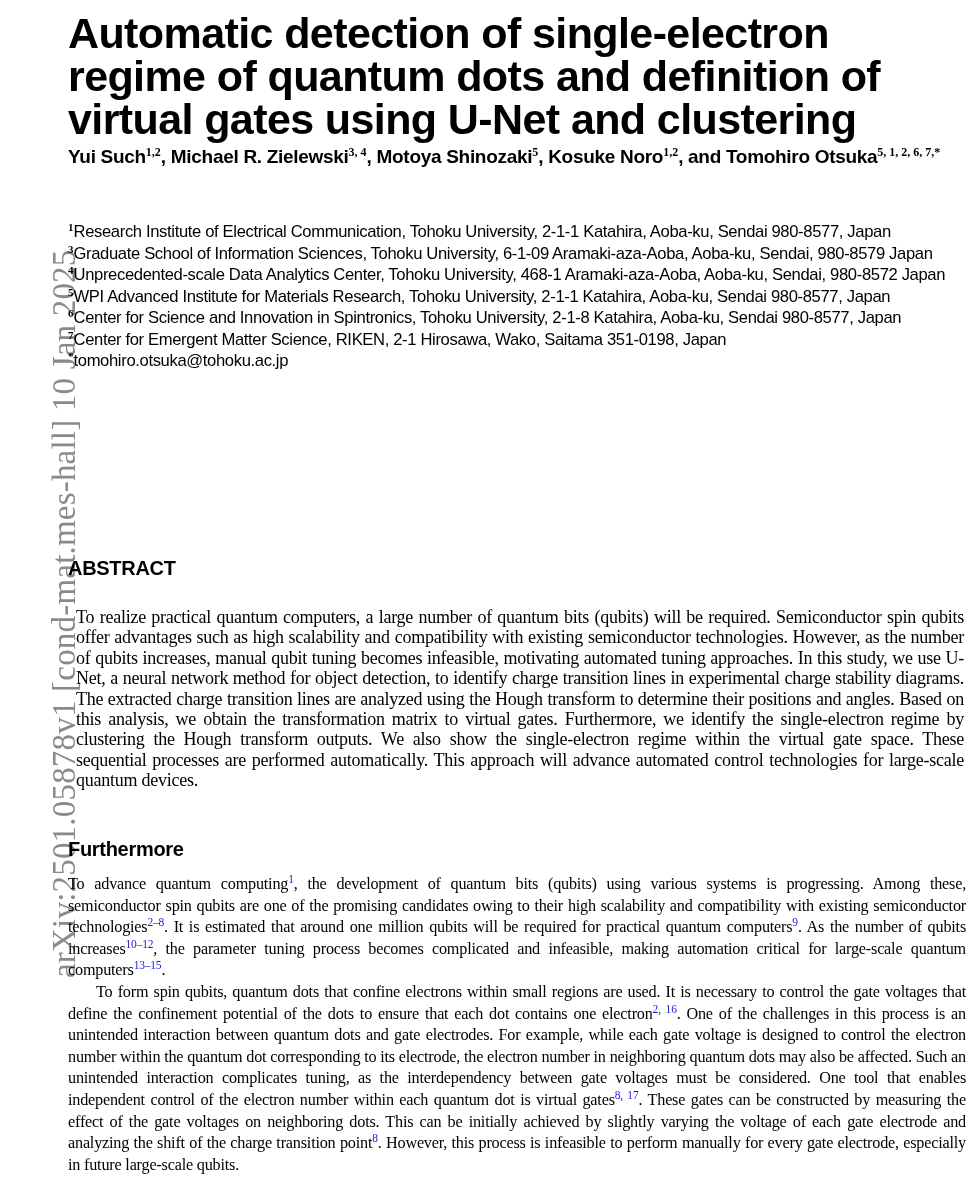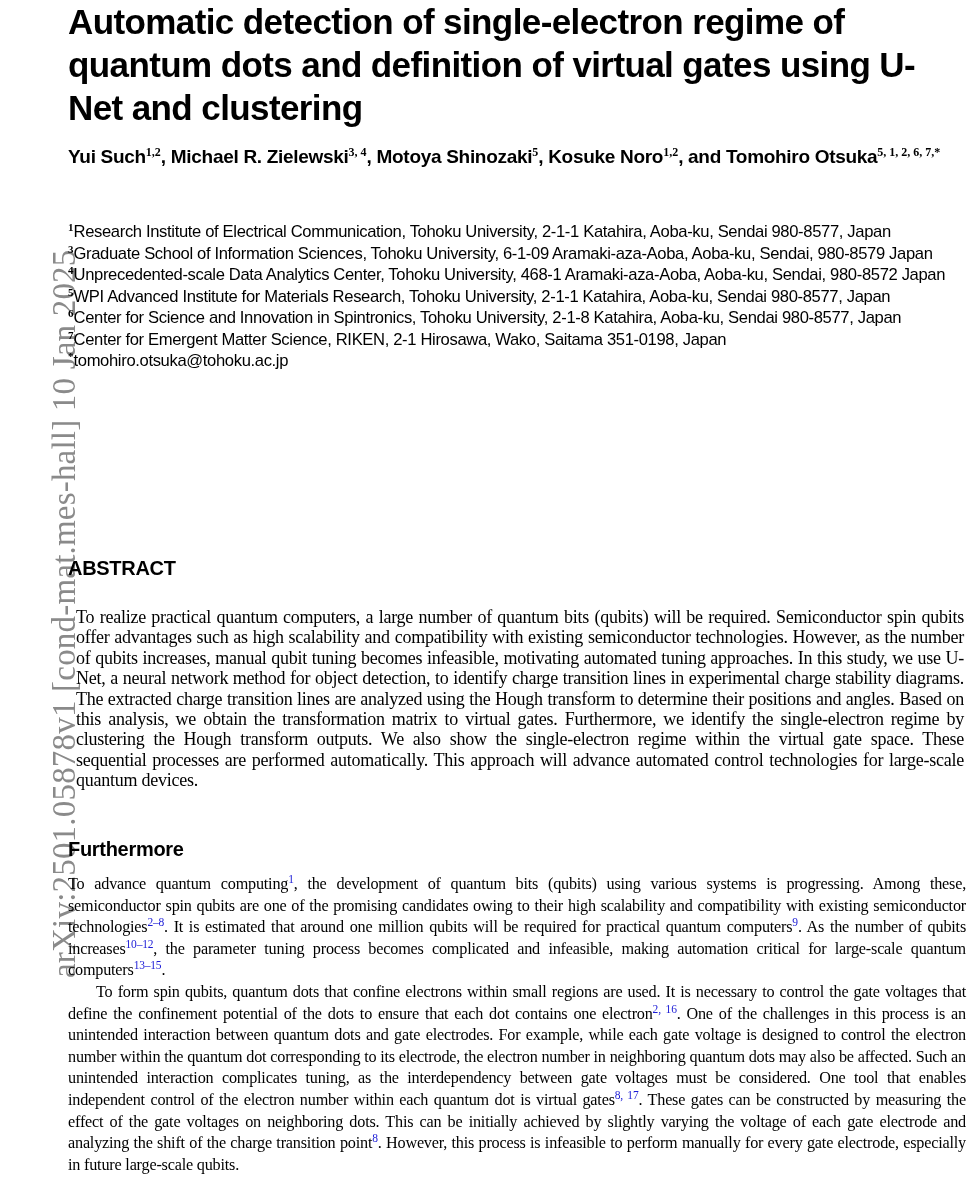--- a/index.html
+++ b/index.html
@@ -11,22 +11,22 @@
     position: absolute; left: 40px; top: 788px;
     transform-origin: 0 0; transform: rotate(-90deg);
     white-space: nowrap;
     font-family: "Liberation Serif", "DejaVu Serif", serif;
     font-size: 33px; color: #8a8a8a; letter-spacing: 0.2px;
     width: 788px; text-align: left; line-height: 40px;
   }
   .title {
     position: absolute; left: 68px; top: 0px; width: 890px;
     font-family: "Liberation Sans", "DejaVu Sans", sans-serif;
-    font-weight: bold; font-size: 35px; line-height: 43px; letter-spacing: -0.6px;
-    margin: 0; padding-top: 0;
+    font-weight: bold; font-size: 43px; line-height: 43px; letter-spacing: -0.6px;
+    margin: 0; padding-top: 12px;
   }
   .authors {
     position: absolute; left: 68px; top: 145px; width: 890px;
     font-family: "Liberation Sans", "DejaVu Sans", sans-serif;
     font-weight: bold; font-size: 19px; line-height: 24px; letter-spacing: -0.3px;
   }
   .authors sup, .affil sup {
     font-family: "Liberation Serif", "DejaVu Serif", serif; font-weight: bold;
     font-size: 12px; vertical-align: 7px; line-height: 0; letter-spacing: 0;
   }

